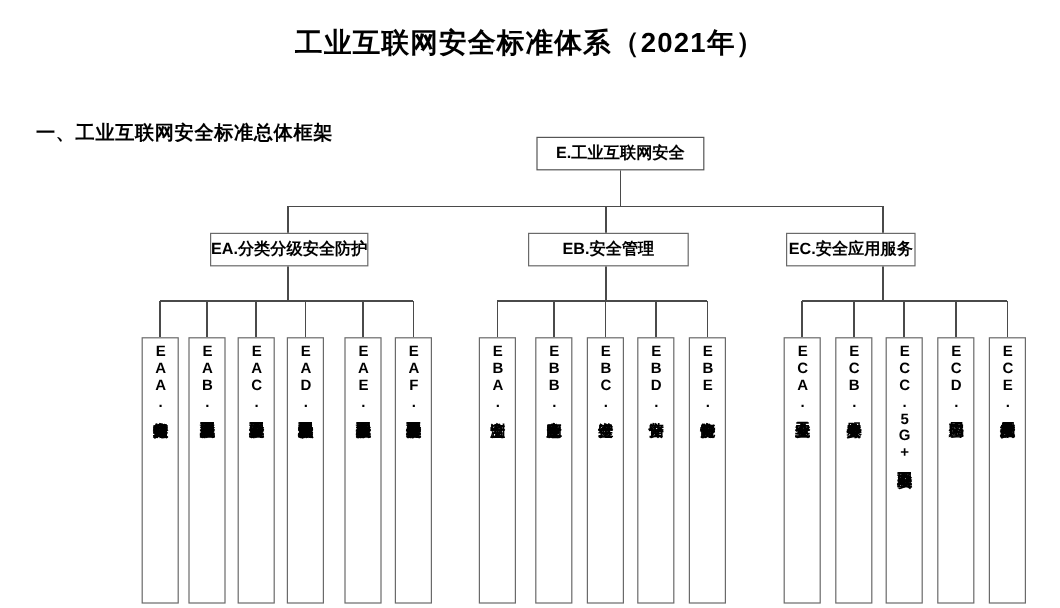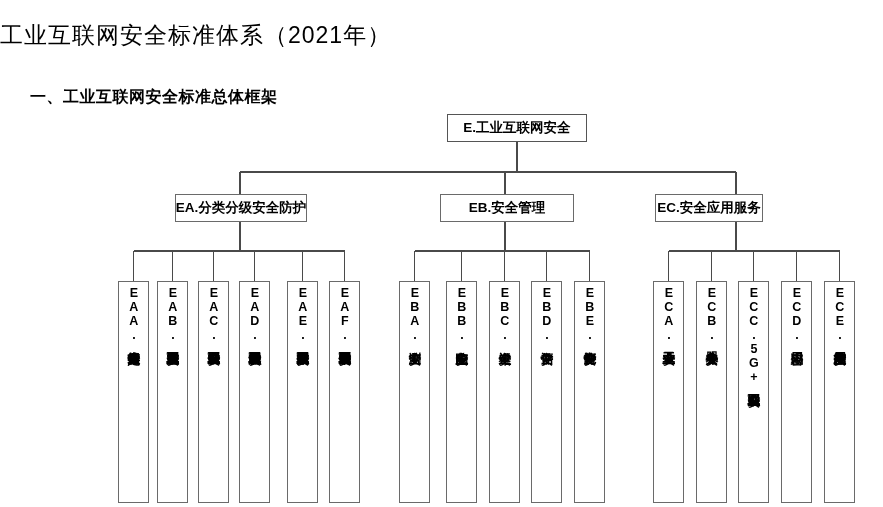--- a/index.html
+++ b/index.html
@@ -12,28 +12,29 @@
     position: relative;
     overflow: hidden;
     font-family: "Liberation Sans", "DejaVu Sans", sans-serif;
     color: #000;
   }
 
   
   #page-title {
     position: absolute;
     left: 0; top: 5px; width: 883px;
+    text-align: center;
     font-size: 23px;
-    font-weight: normal;
+    font-weight: bold;
     letter-spacing: 1px;
     white-space: nowrap;
   }
   #section-heading {
     position: absolute;
-    left: 30px; top: 74px;
+    left: 30px; top: 88px;
     font-size: 16px;
     font-weight: bold;
     letter-spacing: 0.5px;
     white-space: nowrap;
   }
 
   
   #org-chart {
     position: absolute;
     left: 0; top: 0; width: 883px; height: 507px;

